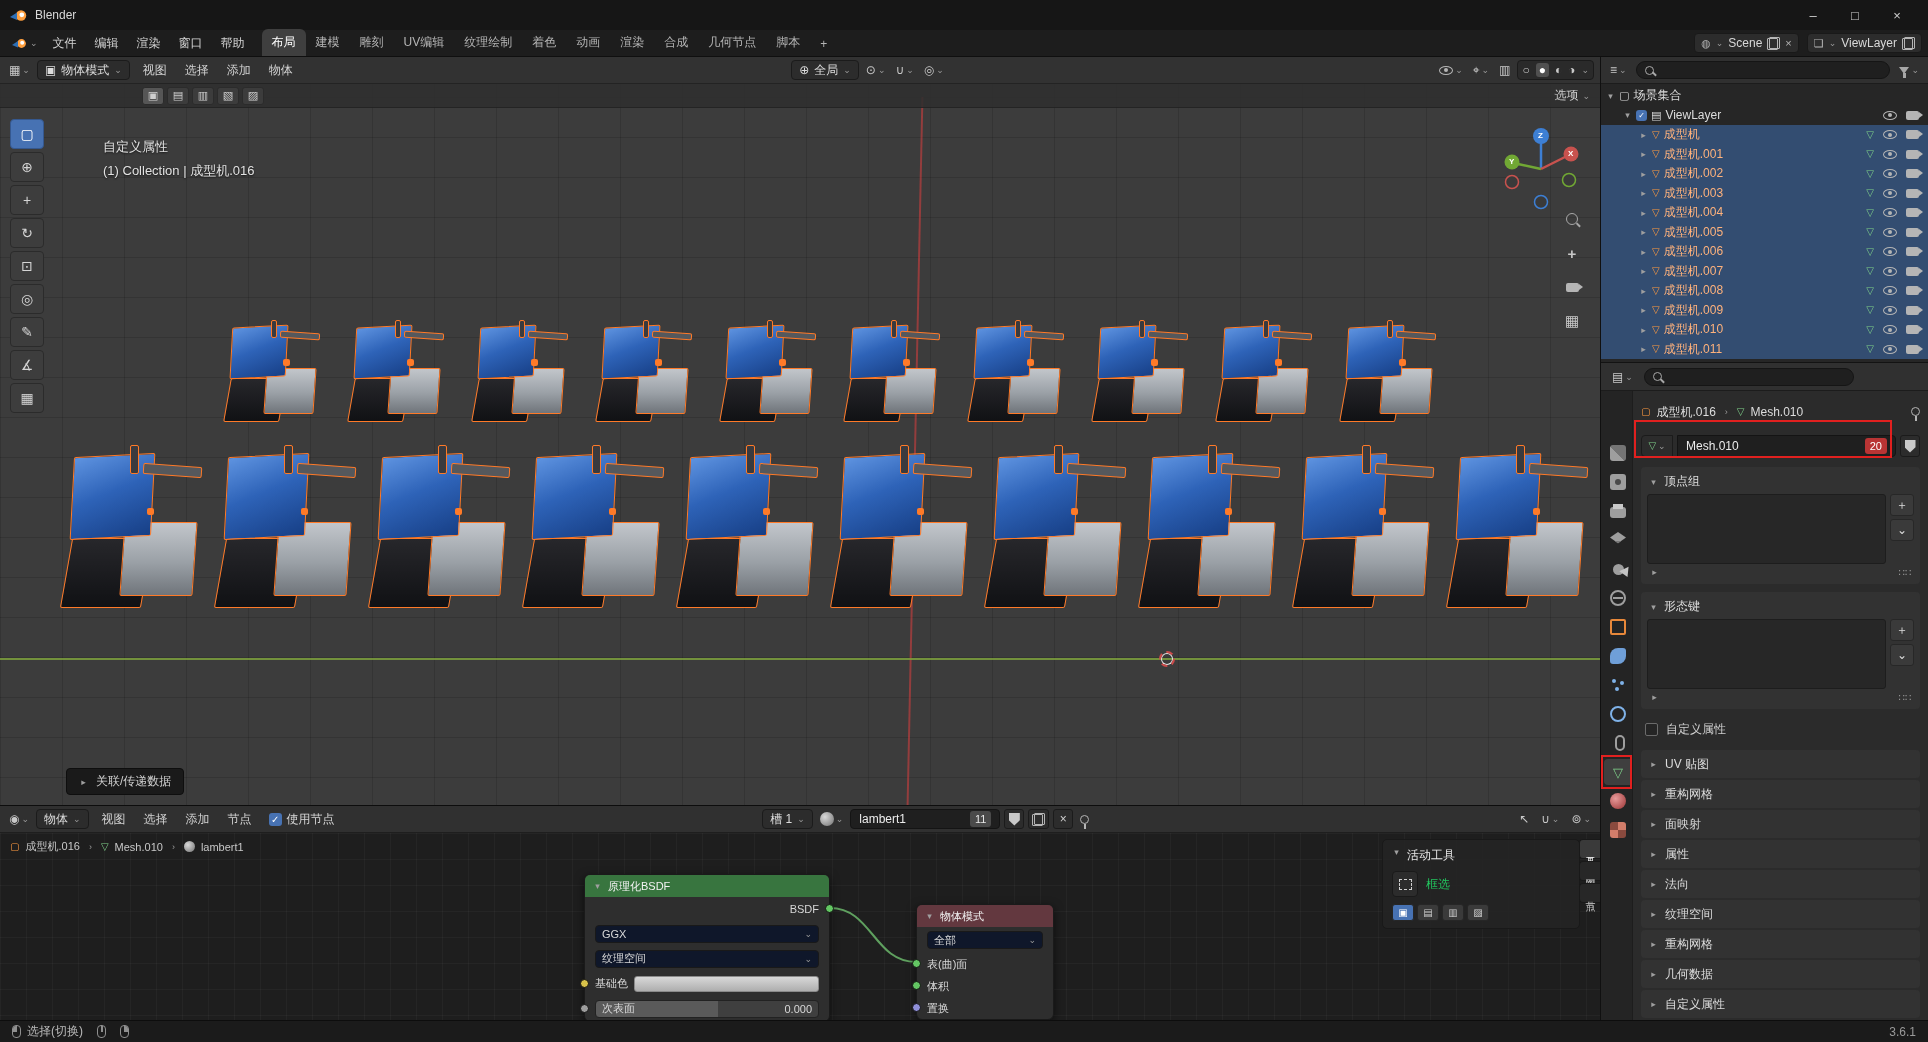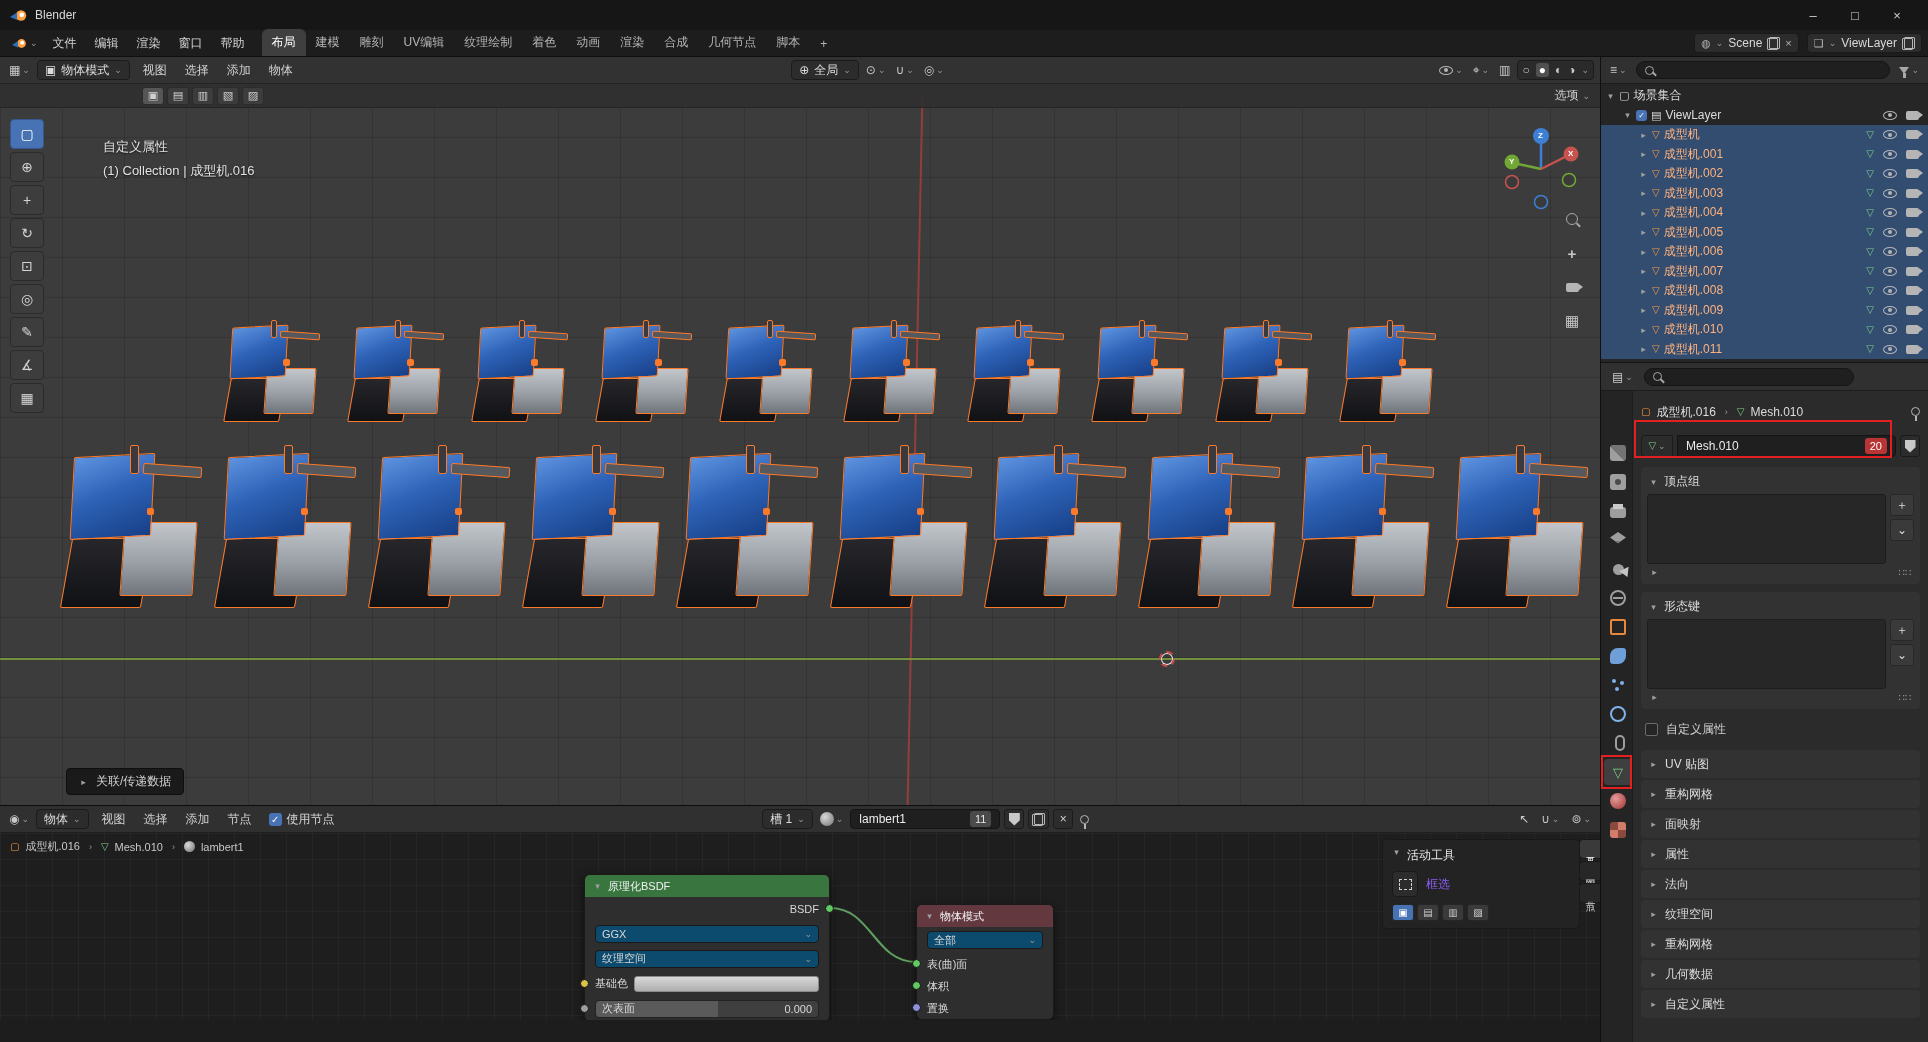--- a/index.html
+++ b/index.html
@@ -79,26 +79,26 @@
 .scontent{position:absolute;top:27px;left:0;right:0;bottom:0;overflow:hidden;
   background-image:linear-gradient(rgba(255,255,255,.03) 1px,transparent 1px),linear-gradient(90deg,rgba(255,255,255,.03) 1px,transparent 1px);
   background-size:26px 26px}
 .s-crumb{position:absolute;left:10px;top:6px;display:flex;align-items:center;gap:6px;color:#c8c8c8;font-size:11px}
 .wire{position:absolute;left:0;top:0;pointer-events:none}
 .node{position:absolute;border-radius:6px;background:#2e2e2e;box-shadow:0 3px 10px rgba(0,0,0,.55);font-size:11px;color:#d8d8d8;border:1px solid #1a1a1a}
 .node-h{height:22px;border-radius:5px 5px 0 0;display:flex;align-items:center;padding:0 8px;gap:6px;color:#f2f2f2}
 .nrow{position:relative;display:flex;align-items:center;padding:0 10px;height:25px;gap:6px}
 .nrow.out{justify-content:flex-end;height:24px}
 .sock{width:9px;height:9px;border-radius:50%;border:1px solid #111;position:absolute;top:50%;margin-top:-5px}
-.ndd{flex:1;background:#0c4a6e;border:1px solid #191919;border-radius:4px;height:18px;display:flex;align-items:center;justify-content:space-between;padding:0 6px}
+.ndd{flex:1;background:#0f172a;border:1px solid #191919;border-radius:4px;height:18px;display:flex;align-items:center;justify-content:space-between;padding:0 6px}
 .swatch{flex:1;height:16px;border-radius:3px;background:linear-gradient(180deg,#d8d8d8,#aeaeae);border:1px solid #8a8a8a}
 .nslider{flex:1;height:18px;border-radius:4px;border:1px solid #222;background:linear-gradient(90deg,#5a5a5a 0 55%,#3f3f3f 55%);display:flex;justify-content:space-between;align-items:center;padding:0 6px}
 .tool-panel{position:absolute;left:1382px;top:6px;width:198px;background:rgba(36,36,36,.95);border:1px solid #191919;border-radius:5px;padding:7px 9px;z-index:5}
 .tp-h{display:flex;gap:6px;color:#e6e6e6;margin-bottom:7px}
-.tp-row{display:flex;align-items:center;gap:8px;margin-bottom:7px;color:#8b5cf6}
+.tp-row{display:flex;align-items:center;gap:8px;margin-bottom:7px;color:#22c55e}
 .tp-ico{width:26px;height:26px;background:#2c2c2c;border:1px solid #1a1a1a;border-radius:4px;display:flex;align-items:center;justify-content:center;color:#cfcfcf}
 .tp-ico .dash{width:13px;height:11px;border:1px dashed #cfcfcf}
 .tp-modes{display:flex;gap:3px}
 .tpm{width:22px;height:17px;border-radius:3px;background:#3a3a3a;border:1px solid #262626;display:flex;align-items:center;justify-content:center;font-size:10px;color:#cfcfcf}
 .tpm.active{background:#4772b3;color:#fff}
 .stabs{position:absolute;right:0;top:6px;display:flex;flex-direction:column;gap:2px;z-index:5}
 .stab{writing-mode:vertical-rl;padding:9px 3px;background:#272727;border:1px solid #191919;border-right:none;border-radius:4px 0 0 4px;font-size:10px;color:#b8b8b8}
 .stab.active{background:#3a3a3a;color:#eee}
 
 
@@ -983,16 +983,25 @@
               <div class="cpanel">
                 <span class="twist">▸</span>
                 <span>自定义属性</span>
               </div>
             </div>
         </div>
       </div>
     </div>
   </div>
 
+  <div class="statusbar">
+    <span style="display:flex;align-items:center;gap:6px">
+      <span class="mico l"></span>
+      <span>选择(切换)</span>
+    </span>
+    <span class="mico m"></span>
+    <span class="mico r"></span>
+    <span class="version">3.6.1</span>
+  </div>
 
   <div class="anno" style="left:1634px;top:420px;width:258px;height:38px"></div>
   <div class="anno" style="left:1601px;top:755px;width:31px;height:34px"></div>
 </div>
 
 </body></html>

